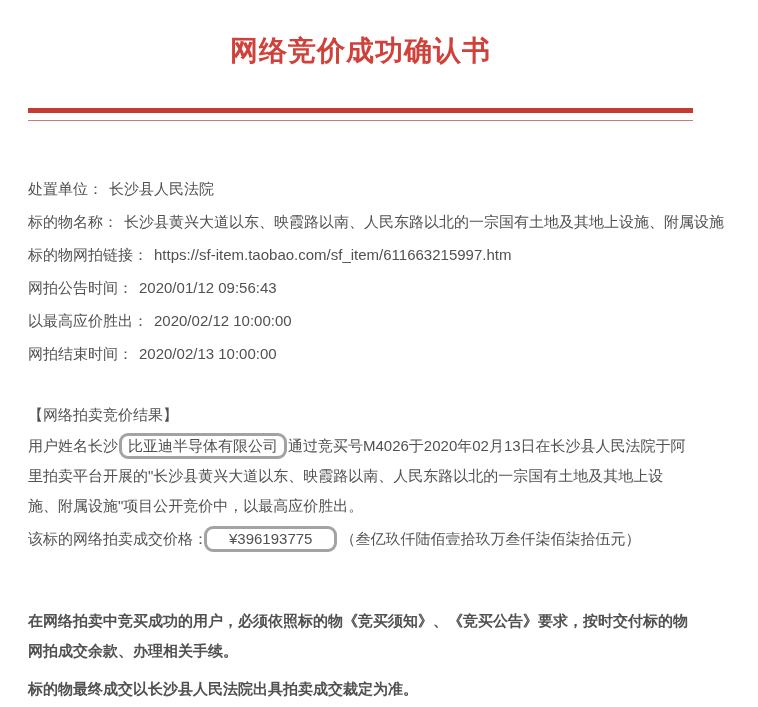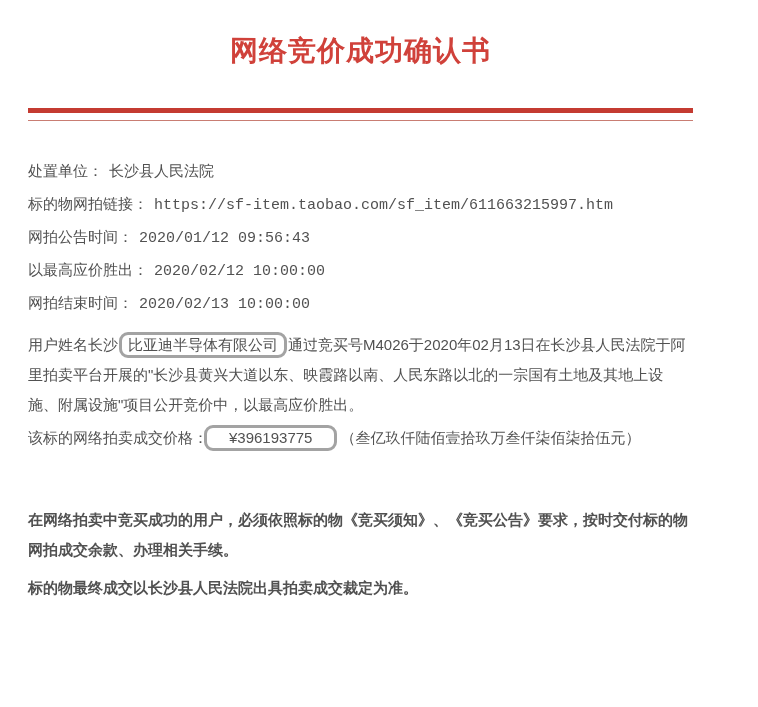--- a/index.html
+++ b/index.html
@@ -32,22 +32,21 @@
     height: 5px;
     background: #c43b31;
     margin-top: 38px;
   }
   .rule-thin {
     height: 1px;
     background: #c97d73;
     margin-top: 7px;
   }
   .fields {
-    margin-top: 44px;
-    font-family: Liberation Mono, monospace;
+    margin-top: 60px;
   }
   .field {
     font-size: 15px;
     line-height: 16px;
     margin-bottom: 17px;
     white-space: nowrap;
   }
   .field .label {
     margin-right: 6px;
   }
@@ -100,33 +99,37 @@
   <h1 class="title">网络竞价成功确认书</h1>
 
   <div class="rule-thick"></div>
   <div class="rule-thin"></div>
 
   <div class="fields">
     <div class="field">
       <span class="label">处置单位：</span><span class="value">长沙县人民法院</span>
     </div>
     <div class="field">
+      <span class="label">标的物名称：</span><span class="value">长沙县黄兴大道以东、映霞路以南、人民东路以北的一宗国有土地及其地上设施、附属设施</span>
+    </div>
+    <div class="field">
       <span class="label">标的物网拍链接：</span><span class="value">https://sf-item.taobao.com/sf_item/611663215997.htm</span>
     </div>
     <div class="field">
       <span class="label">网拍公告时间：</span><span class="value">2020/01/12 09:56:43</span>
     </div>
     <div class="field">
       <span class="label">以最高应价胜出：</span><span class="value">2020/02/12 10:00:00</span>
     </div>
     <div class="field">
       <span class="label">网拍结束时间：</span><span class="value">2020/02/13 10:00:00</span>
     </div>
   </div>
 
+  <div class="section-heading">【网络拍卖竞价结果】</div>
 
   <p class="para winner-para">
     <span>用户姓名长沙</span><span class="redbox">比亚迪半导体有限公司</span><span>通过竞买号M4026于2020年02月13日在长沙县人民法院于阿里拍卖平台开展的"长沙县黄兴大道以东、映霞路以南、人民东路以北的一宗国有土地及其地上设施、附属设施"项目公开竞价中，以最高应价胜出。</span>
   </p>
 
   <div class="price-line">
     <span>该标的网络拍卖成交价格：</span><span class="redbox price-box">¥396193775</span><span>（叁亿玖仟陆佰壹拾玖万叁仟柒佰柒拾伍元）</span>
   </div>
 
   <p class="para note-1">在网络拍卖中竞买成功的用户，必须依照标的物《竞买须知》、《竞买公告》要求，按时交付标的物网拍成交余款、办理相关手续。</p>

